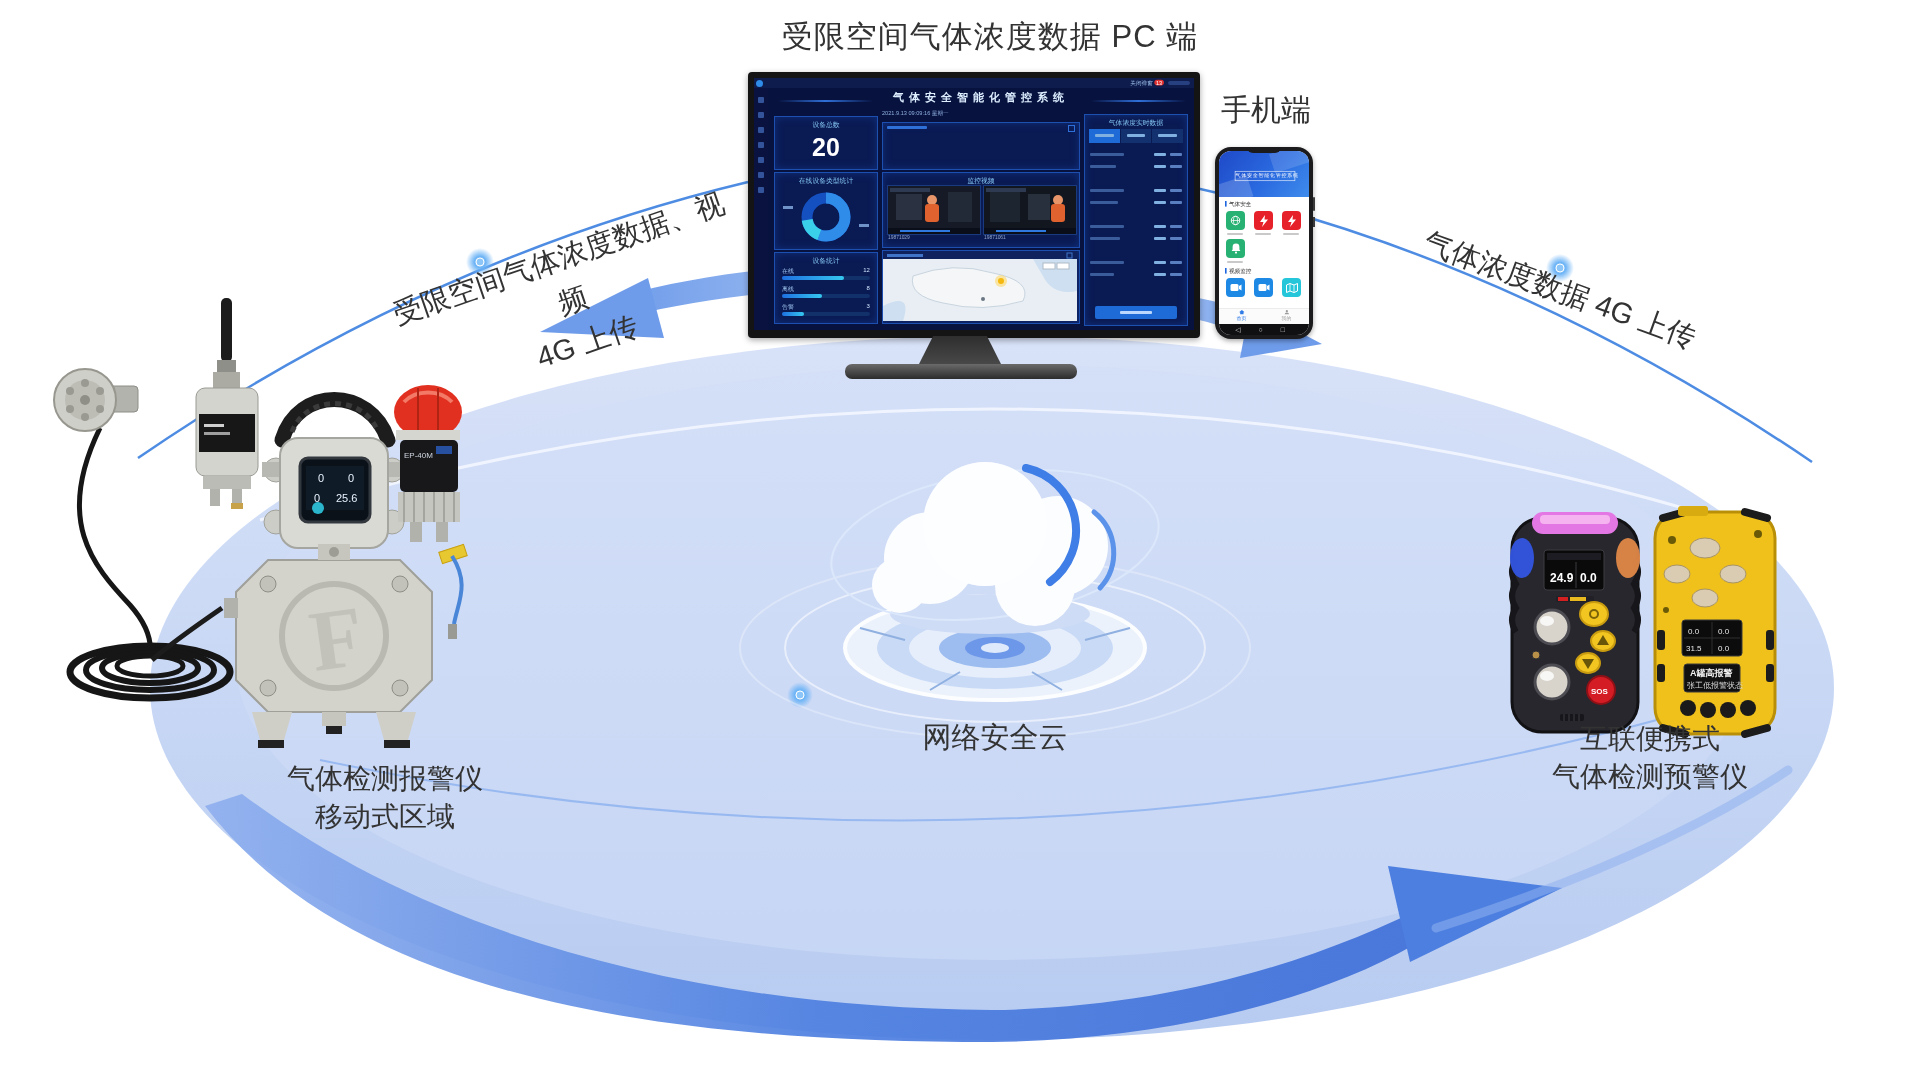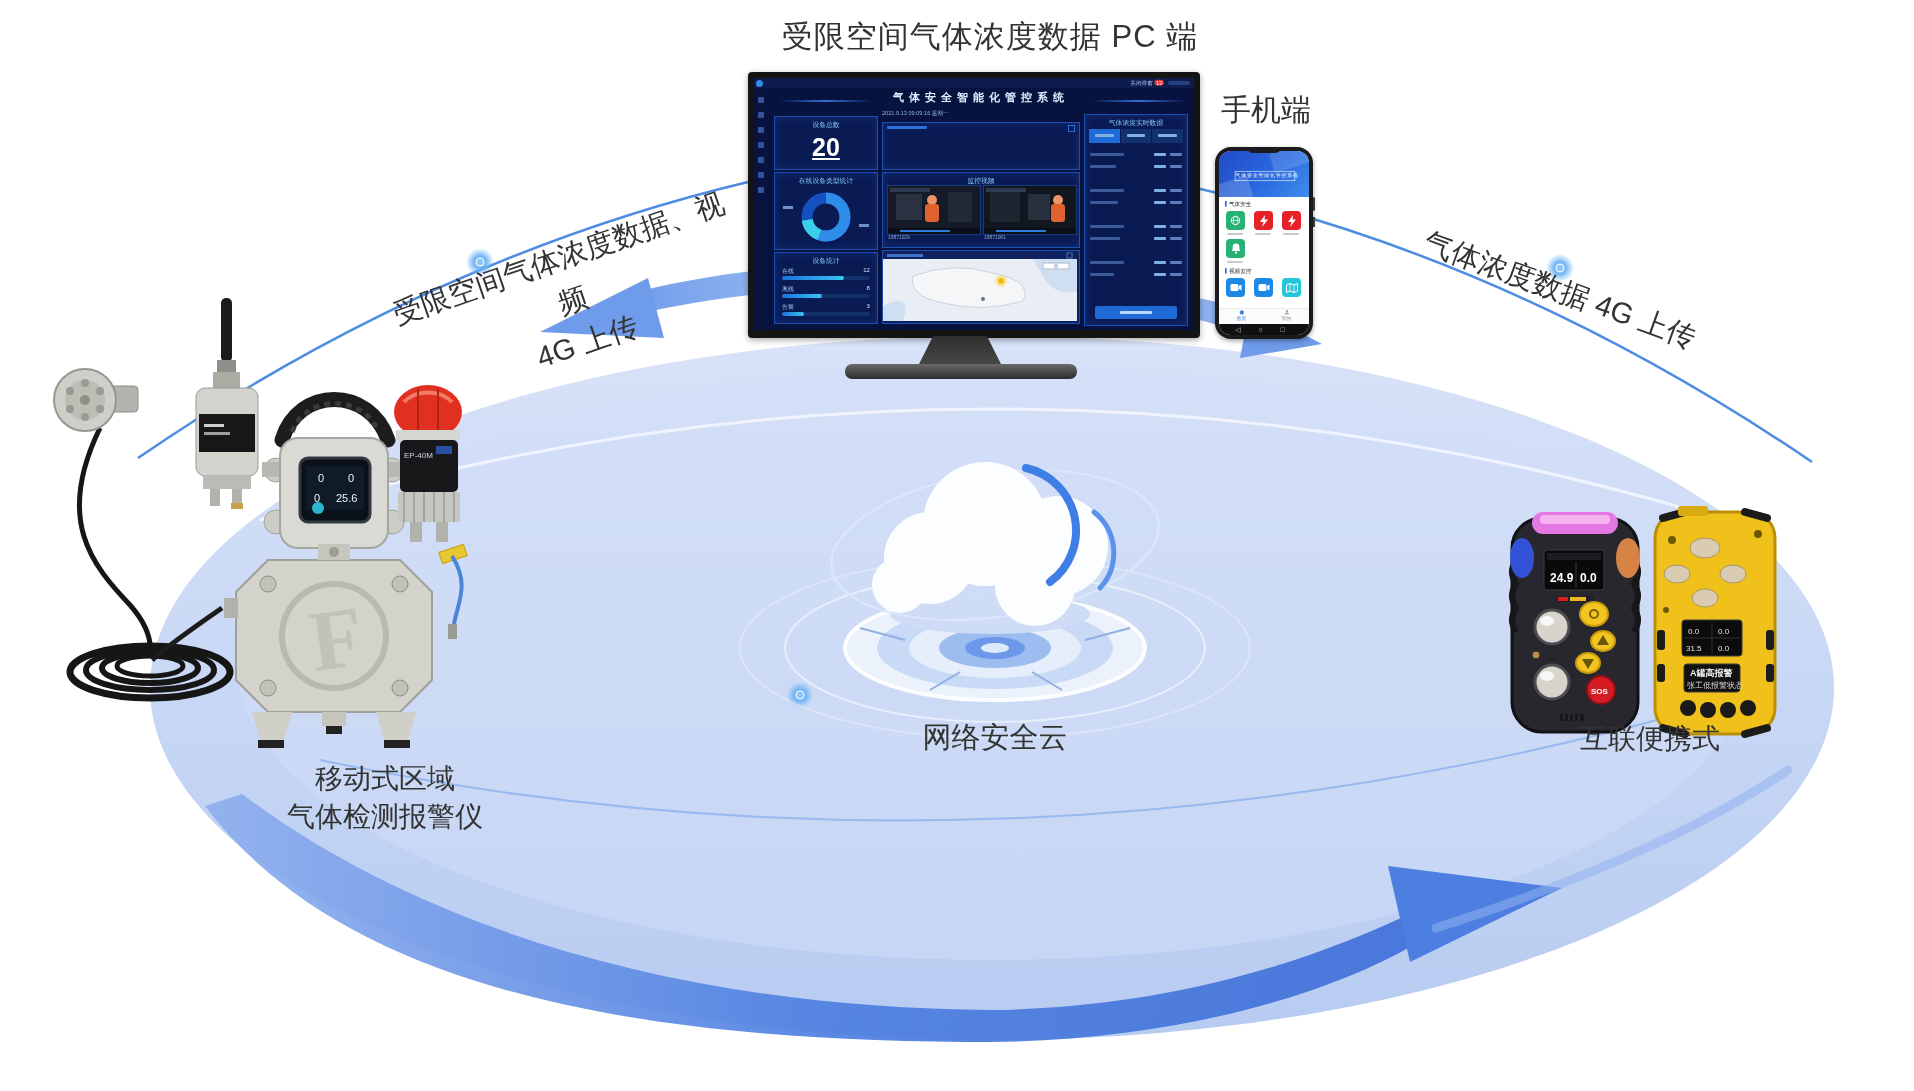--- a/index.html
+++ b/index.html
@@ -26,21 +26,21 @@
   .dash .topbar .applogo{position:absolute;left:2px;top:2px;width:7px;height:7px;border-radius:50%;background:#2f8ce8;}
   .dash .topbar .tright{position:absolute;right:30px;top:1px;font-size:7px;color:#9fc0ea;transform:scale(.8);transform-origin:right top;white-space:nowrap;}
   .dash .topbar .badge{display:inline-block;background:#e03030;color:#fff;border-radius:4px;padding:0 2px;font-size:7px;}
   .dash .topbar .tbar{position:absolute;right:4px;top:3px;width:22px;height:4px;background:#27407f;border-radius:2px;}
   .dash .side{position:absolute;left:0;top:10px;width:14px;height:242px;background:#0a1340;}
   .dash .side i{display:block;width:6px;height:6px;margin:9px auto 0;background:#33549b;border-radius:1px;}
   .dash .hdr{position:absolute;left:14px;top:12px;width:426px;height:20px;text-align:center;color:#ddeeff;font-size:11px;letter-spacing:5px;font-weight:bold;}
   .dash .hline{position:absolute;top:22px;height:2px;background:linear-gradient(90deg,rgba(40,110,220,0),#2f6fd8,rgba(40,110,220,0));width:95px;}
   .panel{position:absolute;border:1px solid #1d4fb0;background:rgba(18,42,120,.35);box-shadow:inset 0 0 8px rgba(30,90,200,.35);}
   .ptitle{position:absolute;left:0;top:2px;width:100%;text-align:center;font-size:8px;color:#86c8f5;transform:scale(.85);}
-  .bignum{position:absolute;left:0;top:16px;width:100%;text-align:center;font-size:25px;font-weight:bold;color:#fff;text-decoration:underline;}
+  .bignum{position:absolute;left:0;top:16px;width:100%;text-align:center;font-size:25px;font-weight:bold;color:#fff;}
   .srow{position:absolute;left:7px;right:7px;height:16px;}
   .srow .sl{position:absolute;left:0;top:0;font-size:7px;color:#9fc6f0;transform:scale(.85);transform-origin:left top;}
   .srow .sv{position:absolute;right:0;top:0;font-size:7px;color:#cfe6ff;transform:scale(.85);transform-origin:right top;}
   .srow .track{position:absolute;left:0;top:9px;width:100%;height:4px;background:#123069;border-radius:2px;}
   .srow .fill{position:absolute;left:0;top:9px;height:4px;border-radius:2px;background:linear-gradient(90deg,#1e6fe0,#35c8f0);}
   .dtime{position:absolute;left:128px;top:31px;font-size:7px;color:#8fb0e0;transform:scale(.8);transform-origin:left top;white-space:nowrap;}
   .thumb{position:absolute;top:12px;width:92px;height:48px;background:#11151f;border:1px solid #1a3a80;}
   .thumb .ctrl{position:absolute;left:0;bottom:0;width:100%;height:6px;background:#0a0e18;}
   .thumb .prog{position:absolute;left:12px;bottom:2px;width:50px;height:2px;background:#2f7ae0;}
   .vid-id{position:absolute;font-size:7px;color:#93a8cc;transform:scale(.7);transform-origin:left top;}
@@ -577,25 +577,26 @@
       </div>
     </div>
     <div class="abar">◁ ○ □</div>
   </div>
 </div>
 
 <div class="lbl lbl-pc">受限空间气体浓度数据 PC 端</div>
 <div class="lbl lbl-phone">手机端</div>
 <div class="lbl lbl-cloud">网络安全云</div>
 <div class="lbl lbl-leftdev">
+  <div>气体检测报警仪</div>
   <div>移动式区域</div>
-  <div>气体检测报警仪</div>
 </div>
 <div class="lbl lbl-rightdev">
   <div>互联便携式</div>
+  <div>气体检测预警仪</div>
 </div>
 <div class="lbl lbl-rot-left">
   <div>受限空间气体浓度数据、视频</div>
   <div>4G 上传</div>
 </div>
 <div class="lbl lbl-rot-right">气体浓度数据 4G 上传</div>
 
 </div>
 
 </body></html>

